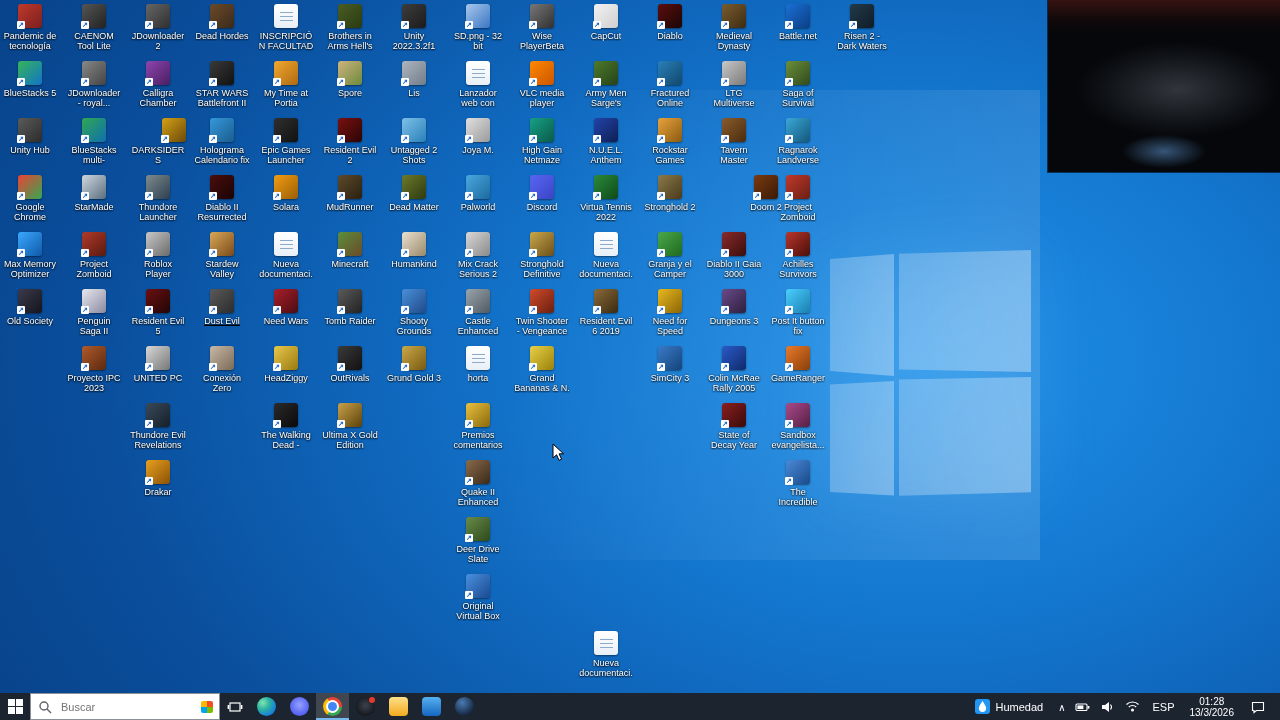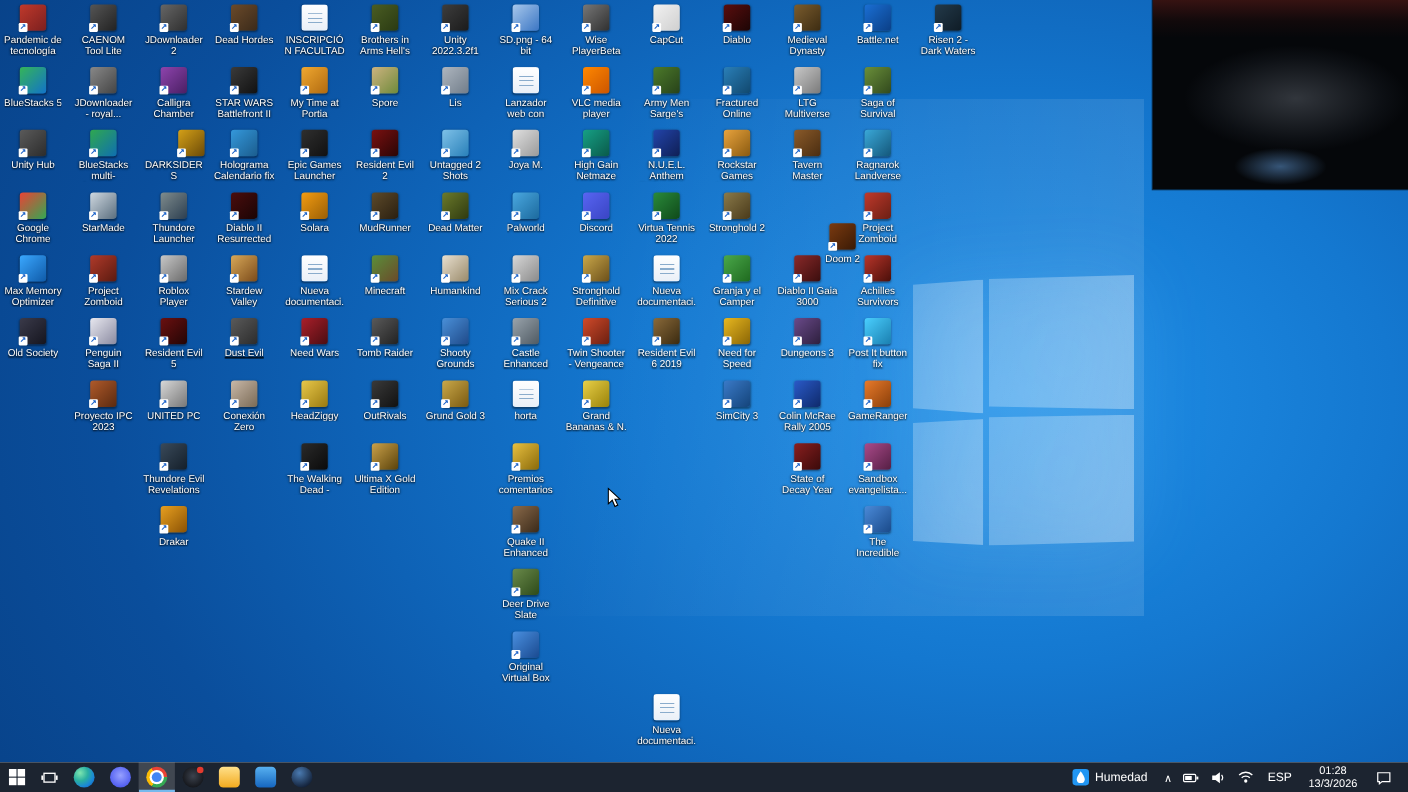--- a/index.html
+++ b/index.html
@@ -126,21 +126,21 @@
       <div class="dicon" title="Unity 2022.3.2f1" style="left: 386px; top: 4px;">
         <div class="tile" style="background: linear-gradient(135deg, rgb(61, 61, 61), rgb(27, 27, 27));">
           <span class="sc">↗</span>
         </div>
         <div class="dlabel">Unity 2022.3.2f1</div>
       </div>
       <div class="dicon" title="SD.png - 64 bit" style="left: 450px; top: 4px;">
         <div class="tile" style="background: linear-gradient(135deg, rgb(168, 200, 236), rgb(59, 118, 196));">
           <span class="sc">↗</span>
         </div>
-        <div class="dlabel">SD.png - 64 bit</div>
+        <div class="dlabel">SD.png - 32 bit</div>
       </div>
       <div class="dicon" title="Wise PlayerBeta" style="left: 514px; top: 4px;">
         <div class="tile" style="background: linear-gradient(135deg, rgb(119, 119, 119), rgb(48, 48, 48));">
           <span class="sc">↗</span>
         </div>
         <div class="dlabel">Wise PlayerBeta</div>
       </div>
       <div class="dicon" title="CapCut" style="left: 578px; top: 4px;">
         <div class="tile" style="background: linear-gradient(135deg, rgb(242, 242, 242), rgb(207, 207, 207));">
           <span class="sc">↗</span>
@@ -384,21 +384,21 @@
           <span class="sc">↗</span>
         </div>
         <div class="dlabel">Virtua Tennis 2022</div>
       </div>
       <div class="dicon" title="Stronghold 2" style="left: 642px; top: 175px;">
         <div class="tile" style="background: linear-gradient(135deg, rgb(138, 122, 74), rgb(74, 58, 26));">
           <span class="sc">↗</span>
         </div>
         <div class="dlabel">Stronghold 2</div>
       </div>
-      <div class="dicon" title="Doom 2" style="left: 738px; top: 175px; margin-top: 28px;">
+      <div class="dicon" title="Doom 2" style="left: 738px; top: 175px;">
         <div class="tile" style="background: linear-gradient(135deg, rgb(122, 58, 16), rgb(58, 26, 5));">
           <span class="sc">↗</span>
         </div>
         <div class="dlabel">Doom 2</div>
       </div>
       <div class="dicon" title="Project Zomboid Dedicated Server" style="left: 770px; top: 175px;">
         <div class="tile" style="background: linear-gradient(135deg, rgb(192, 57, 43), rgb(107, 31, 20));">
           <span class="sc">↗</span>
         </div>
         <div class="dlabel">Project Zomboid Dedicated Server</div>
@@ -701,20 +701,28 @@
 <div class="taskbar">
   <div class="tb-btn">
     <svg width="15" height="15" viewBox="0 0 15 15">
       <rect x="0" y="0" width="7" height="7" fill="#fff"></rect>
       <rect x="8" y="0" width="7" height="7" fill="#fff"></rect>
       <rect x="0" y="8" width="7" height="7" fill="#fff"></rect>
       <rect x="8" y="8" width="7" height="7" fill="#fff"></rect>
     </svg>
   </div>
 
+  <div class="searchbox">
+    <svg class="search-glass" width="14" height="14" viewBox="0 0 14 14">
+      <circle cx="6" cy="6" r="4" fill="none" stroke="#5f6368" stroke-width="1.4"></circle>
+      <line x1="9" y1="9" x2="13" y2="13" stroke="#5f6368" stroke-width="1.4"></line>
+    </svg>
+    <input type="text" placeholder="Buscar" style="">
+    <span class="highlights"></span>
+  </div>
 
   <div class="tb-btn">
     <svg width="16" height="14" viewBox="0 0 16 14">
       <rect x="3" y="3" width="10" height="8" fill="none" stroke="#fff" stroke-width="1.2"></rect>
       <rect x="0.6" y="5" width="1.6" height="4" fill="#fff"></rect>
       <rect x="13.8" y="5" width="1.6" height="4" fill="#fff"></rect>
     </svg>
   </div>
 
   <div class="apps">

